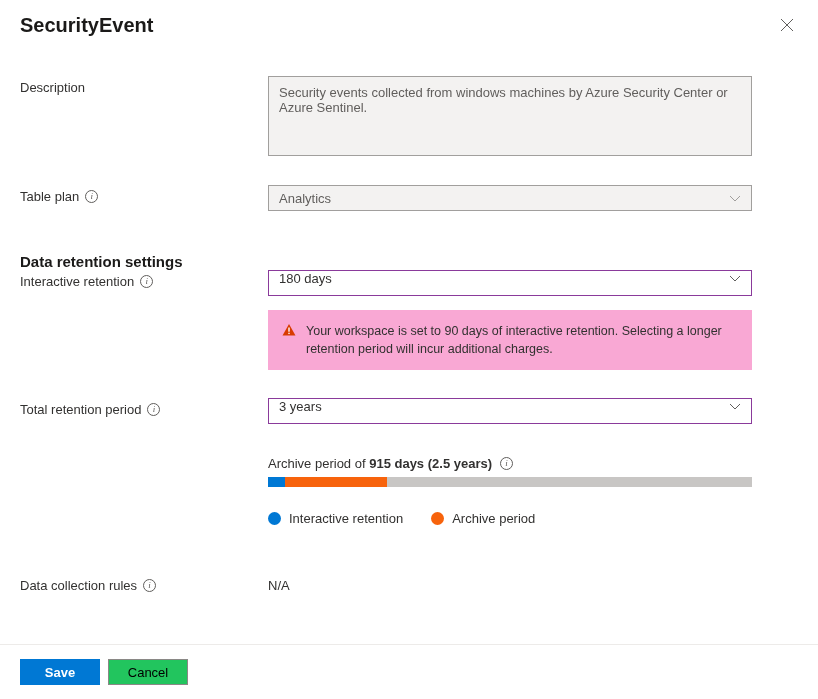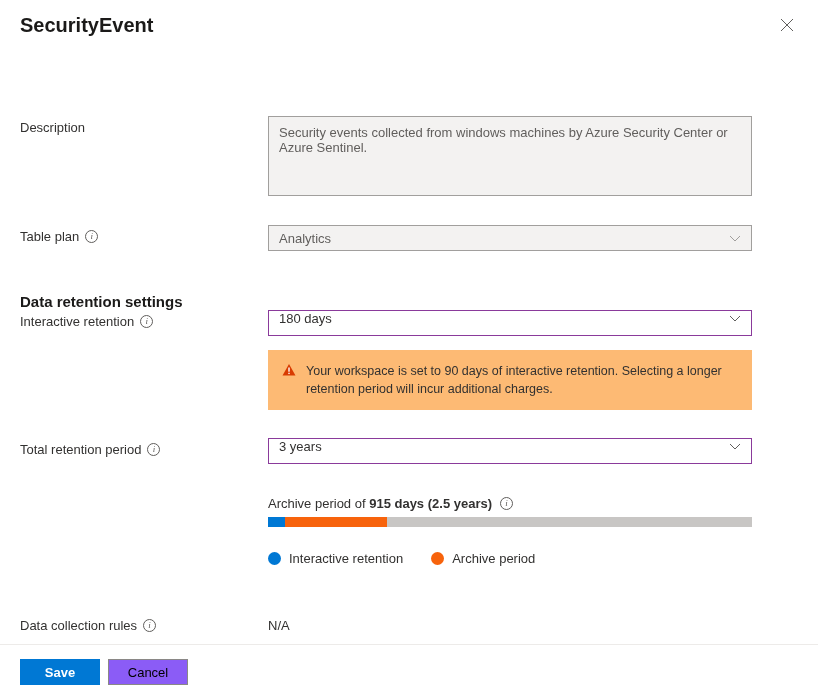--- a/index.html
+++ b/index.html
@@ -16,21 +16,21 @@
       height: 699px;
       position: relative;
     }
     .panel {
       padding: 14px 20px 0 20px;
     }
     .header {
       display: flex;
       justify-content: space-between;
       align-items: flex-start;
-      margin-bottom: 78px;
+      margin-bottom: 38px;
     }
     .header h1 {
       font-size: 20px;
       font-weight: 600;
       color: #1b1a19;
     }
     .close-btn {
       cursor: pointer;
       padding: 4px;
       color: #605e5c;
@@ -110,21 +110,21 @@
     }
     .chevron {
       color: #605e5c;
     }
     .section-heading {
       font-size: 15px;
       font-weight: 600;
       color: #1b1a19;
     }
     .warning-box {
-      background: #fdba74;
+      background: #f9a8d4;
       padding: 12px 14px;
       display: flex;
       gap: 10px;
       align-items: flex-start;
       margin-bottom: 28px;
     }
     .warning-icon {
       flex-shrink: 0;
       margin-top: 1px;
     }
@@ -183,21 +183,21 @@
       display: flex;
       gap: 8px;
     }
     .btn {
       min-width: 80px;
       height: 26px;
       font-size: 13px;
       font-family: inherit;
       cursor: pointer;
       border: 1px solid #8a8886;
-      background: #8b5cf6;
+      background: #22c55e;
       padding: 0 12px;
     }
     .btn-primary {
       background: #0078d4;
       color: #fff;
       border-color: #0078d4;
       font-weight: 600;
     }
     .static-val {
       padding-top: 4px;

